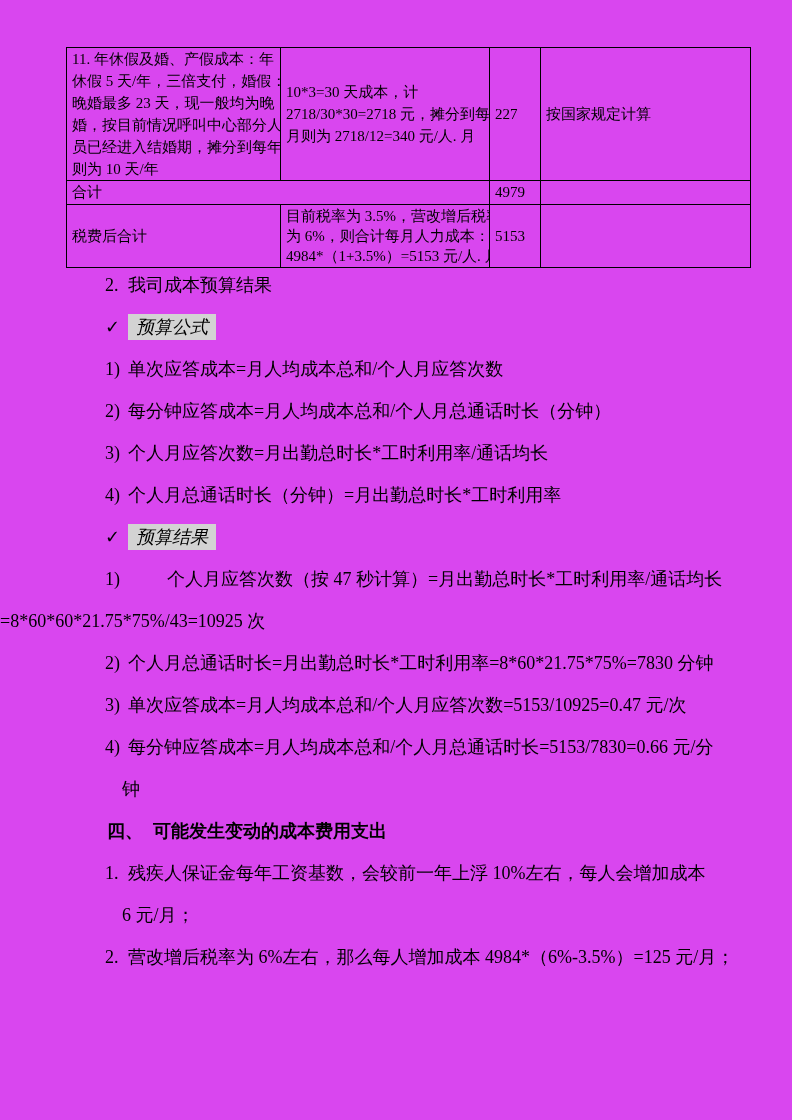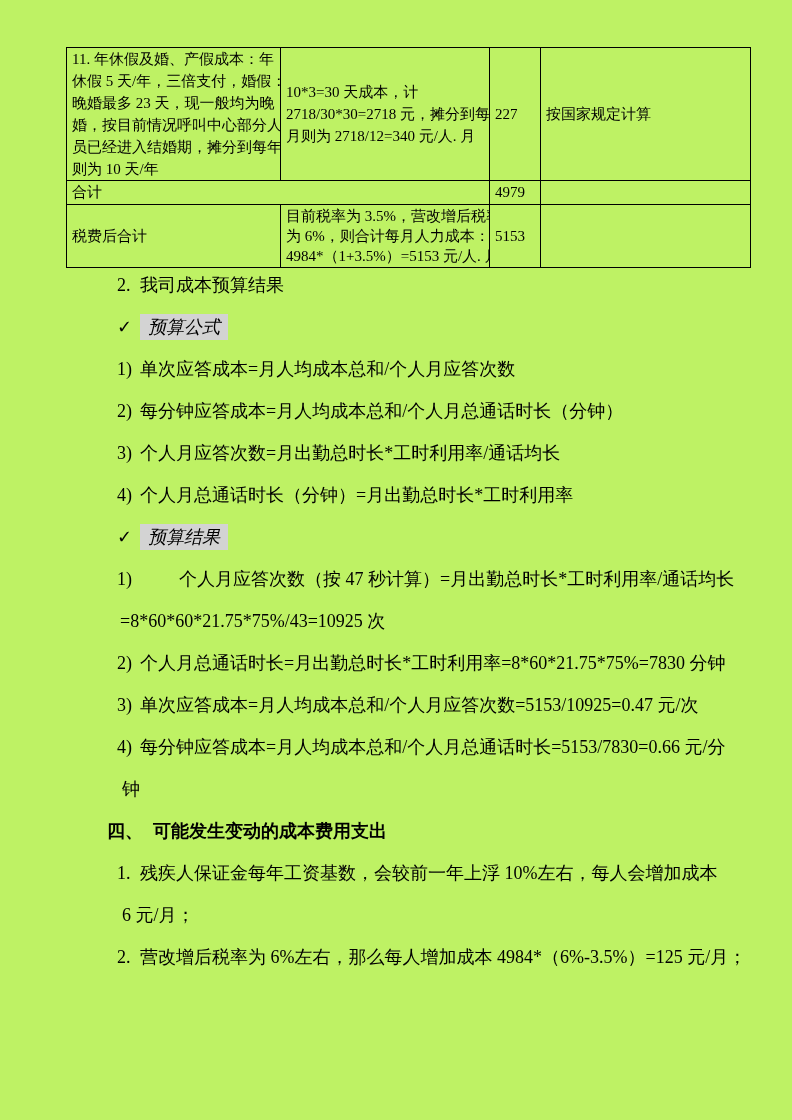--- a/index.html
+++ b/index.html
@@ -1,18 +1,18 @@
 <!DOCTYPE html>
 <html><head>
 <meta charset="utf-8">
 <style>
   html,body { margin:0; padding:0; background:#888; }
   .page {
     position:relative; width:792px; height:1120px; margin:0 auto;
-    background:#bef264; color:#000;
+    background:#d946ef; color:#000;
     font-family:"Liberation Serif","DejaVu Serif",serif;
     overflow:hidden;
   }
   
   .doc-table {
     position:absolute; left:66px; top:47px; width:684px;
     border-collapse:collapse; table-layout:fixed;
     font-size:15px;
   }
   .doc-table td {
@@ -23,22 +23,22 @@
     overflow:hidden;
   }
   .doc-table tr.r-tall td { height:132px; }
   .doc-table tr.r-total td { height:23px; line-height:21px; }
   .doc-table tr.r-tax td { height:62px; line-height:20px; }
   .doc-table td.c-num { text-align:left; }
   .doc-table td div { white-space:nowrap; }
   
   .body-text { position:absolute; left:0; top:264px; width:792px; font-size:18px; }
   .line { height:42px; line-height:42px; white-space:nowrap; }
-  .ind-num { padding-left:105px;margin-left:12px; }
-  .ind-cont1 { padding-left:120px; }
+  .ind-num { padding-left:105px; }
+  .ind-cont1 { }
   .ind-cont2 { padding-left:122px; }
   .n { display:inline-block; min-width:23px; }
   .n-tab { display:inline-block; min-width:62px; }
   .heading { padding-left:107px; font-weight:bold; }
   .n-h { display:inline-block; margin-right:10px; }
   .hl { background:#d3d3d3; padding:3px 8px;font-style:italic; }
   .mark { display:inline-block; min-width:23px; font-family:"DejaVu Sans",sans-serif; }
 </style>
 </head>
 <body>

